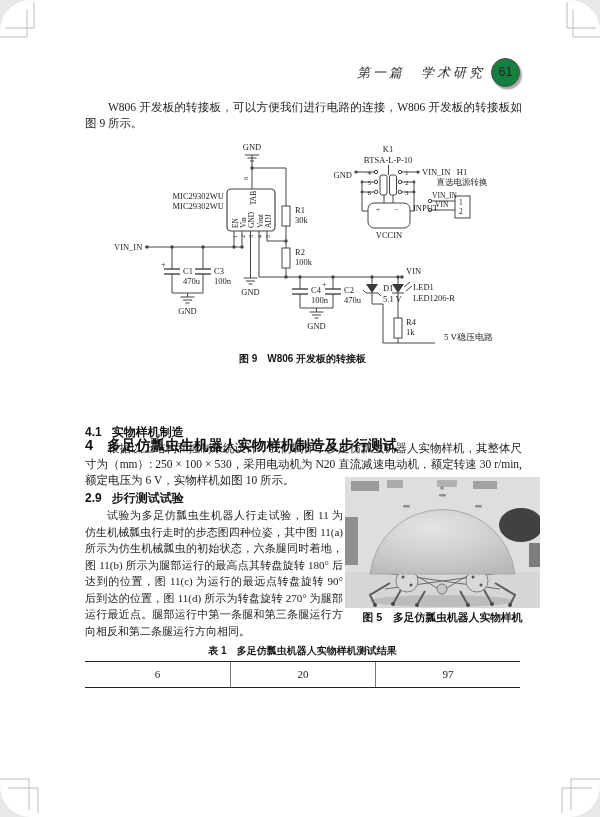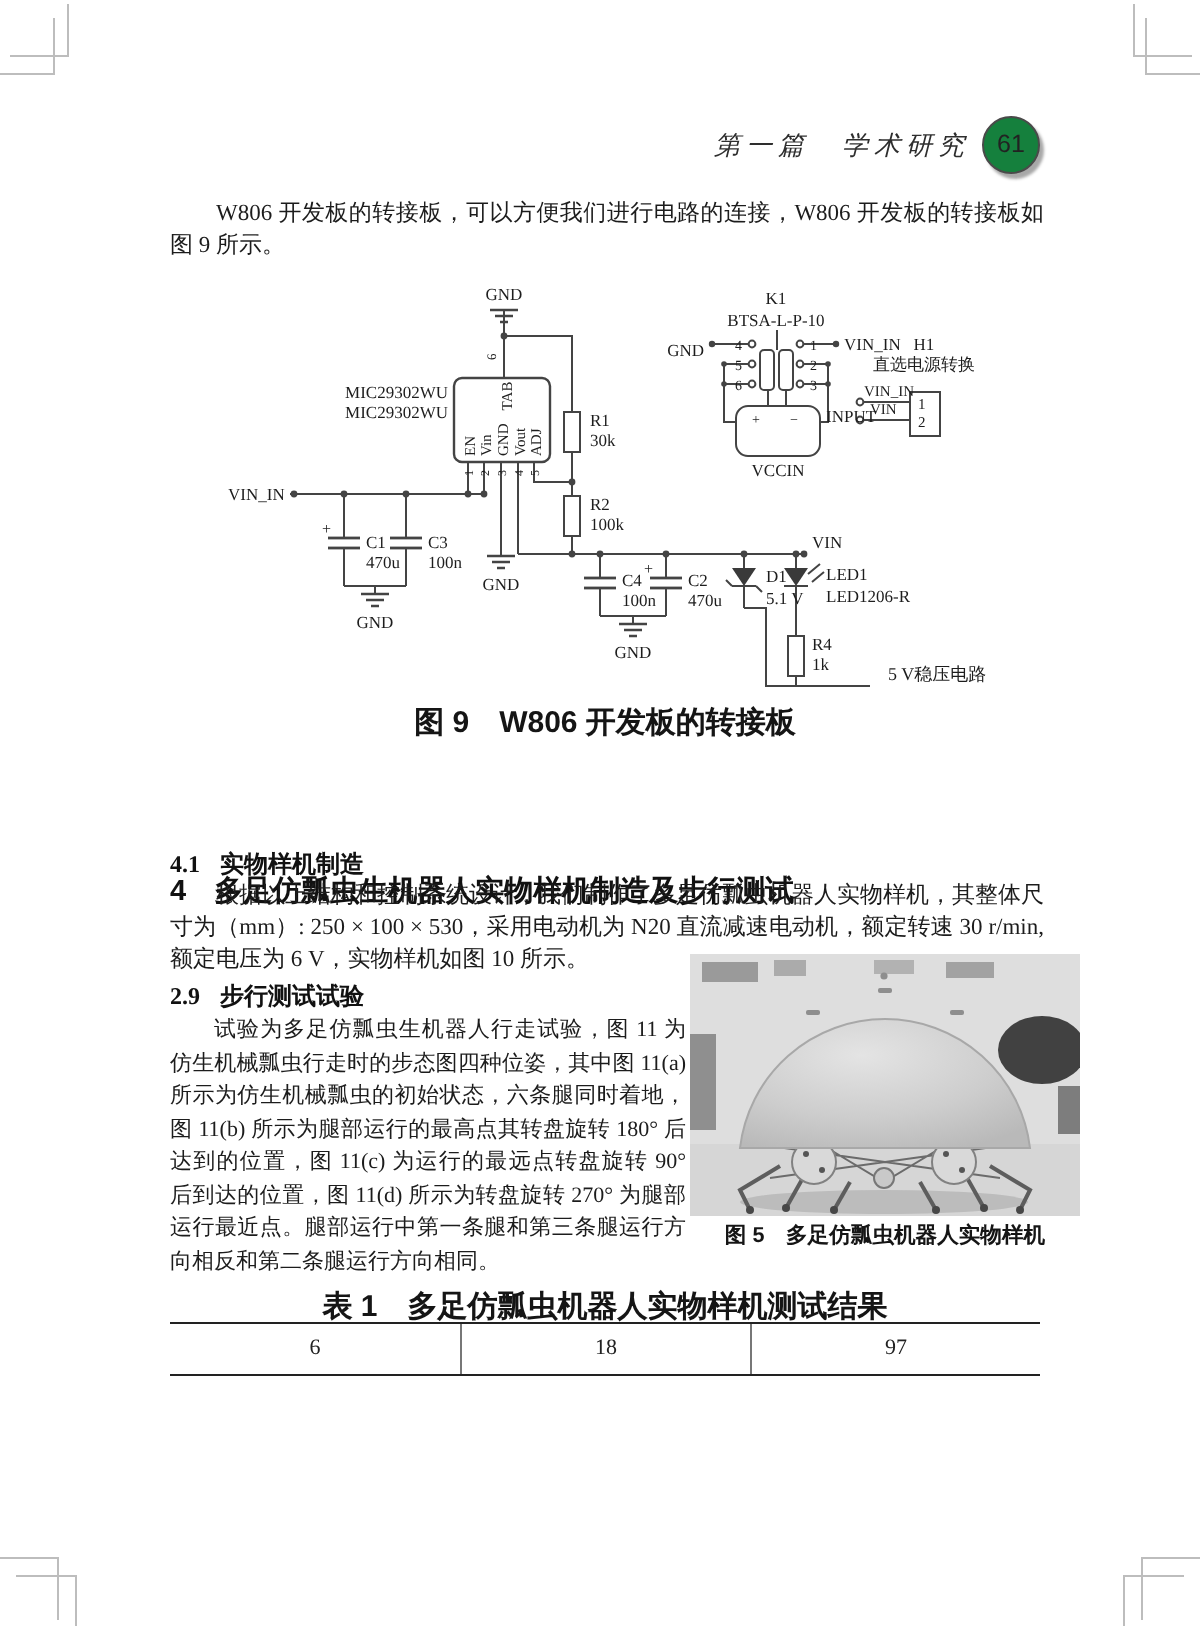--- a/index.html
+++ b/index.html
@@ -1,37 +1,37 @@
 <!DOCTYPE html>
 <html><head>
 <meta charset="utf-8">
 <style>
   html,body{margin:0;padding:0;background:#e8e8e8;}
   .page{position:relative;width:600px;height:817px;background:#ffffff;overflow:hidden;
-        font-family:"Liberation Serif","DejaVu Serif",serif;color:#1f1f1f;}
+        font-family:"Liberation Serif","DejaVu Serif",serif;color:#1f1f1f;border-radius:31px;}
   .abs{position:absolute;}
   .marks{position:absolute;left:0;top:0;pointer-events:none;}
   .hdr{position:absolute;left:300px;top:64px;width:185px;text-align:right;
        font-style:italic;font-size:13px;letter-spacing:3px;color:#2e2e2e;}
   .pgnum{position:absolute;left:491px;top:58px;width:27px;height:27px;border-radius:50%;
          border:1.3px solid #4a4a4a;background:#15803d;box-shadow:2px 2.5px 1.5px #a8a8a8;
          text-align:center;line-height:27px;font-size:12.5px;color:#222;
          font-family:"Liberation Sans","DejaVu Sans",sans-serif;}
   .para{font-size:11.5px;line-height:15.8px;text-align:justify;text-indent:2em;color:#1c1c1c;}
   .p-intro{left:85px;top:100px;width:437px;}
   .p-41{left:85px;top:441px;width:437px;}
   .p-42{left:85px;top:507px;width:258px;font-size:11px;line-height:16.5px;}
   .h1x{left:85px;top:388px;font-family:"Liberation Sans","DejaVu Sans",sans-serif;
        font-weight:bold;font-size:14.5px;color:#111;margin-top:48px;}
-  .h2x{font-family:Liberation Serif, serif;font-weight:bold;
+  .h2x{font-family:Liberation Sans, sans-serif;font-weight:bold;
        font-size:12px;color:#111;}
   .hnum{margin-right:14px;}
   .hnum2{margin-right:10px;}
   .cap{font-family:"Liberation Sans","DejaVu Sans",sans-serif;font-weight:bold;
-       font-size:15px;text-align:center;color:#151515;}
+       font-size:10px;text-align:center;color:#151515;}
   .circuit{position:absolute;left:100px;top:141px;}
   .photo{position:absolute;left:345px;top:477px;}
   .tblcap{left:85px;top:644px;width:435px;}
   .tbl{position:absolute;left:85px;top:661px;width:435px;
        border-top:1.6px solid #222;border-bottom:1.6px solid #222;
        font-family:"Liberation Sans","DejaVu Sans",sans-serif;}
   .trow{display:grid;grid-template-columns:1fr 1fr 1fr;}
   .trow.head{border-bottom:0.8px solid #777;}
   .tcell{height:25px;line-height:25px;text-align:center;font-size:10.8px;color:#222;}
   .trow .tcell + .tcell{border-left:0.8px solid #777;}
@@ -316,18 +316,18 @@
       <circle cx="147" cy="127" r="2"></circle>
         <circle cx="165" cy="128" r="2"></circle>
     </g>
   </svg>
   <div class="abs cap" style="left:345px;top:611px;width:195px;font-size:10.8px;">图 5　多足仿瓢虫机器人实物样机</div>
 
   <div class="abs cap tblcap">表 1　多足仿瓢虫机器人实物样机测试结果</div>
   <div class="tbl">
     <div class="trow body">
       <div class="tcell">6</div>
-      <div class="tcell">18</div>
+      <div class="tcell">20</div>
       <div class="tcell">97</div>
     </div>
   </div>
 
 </div>
 
 </body></html>

